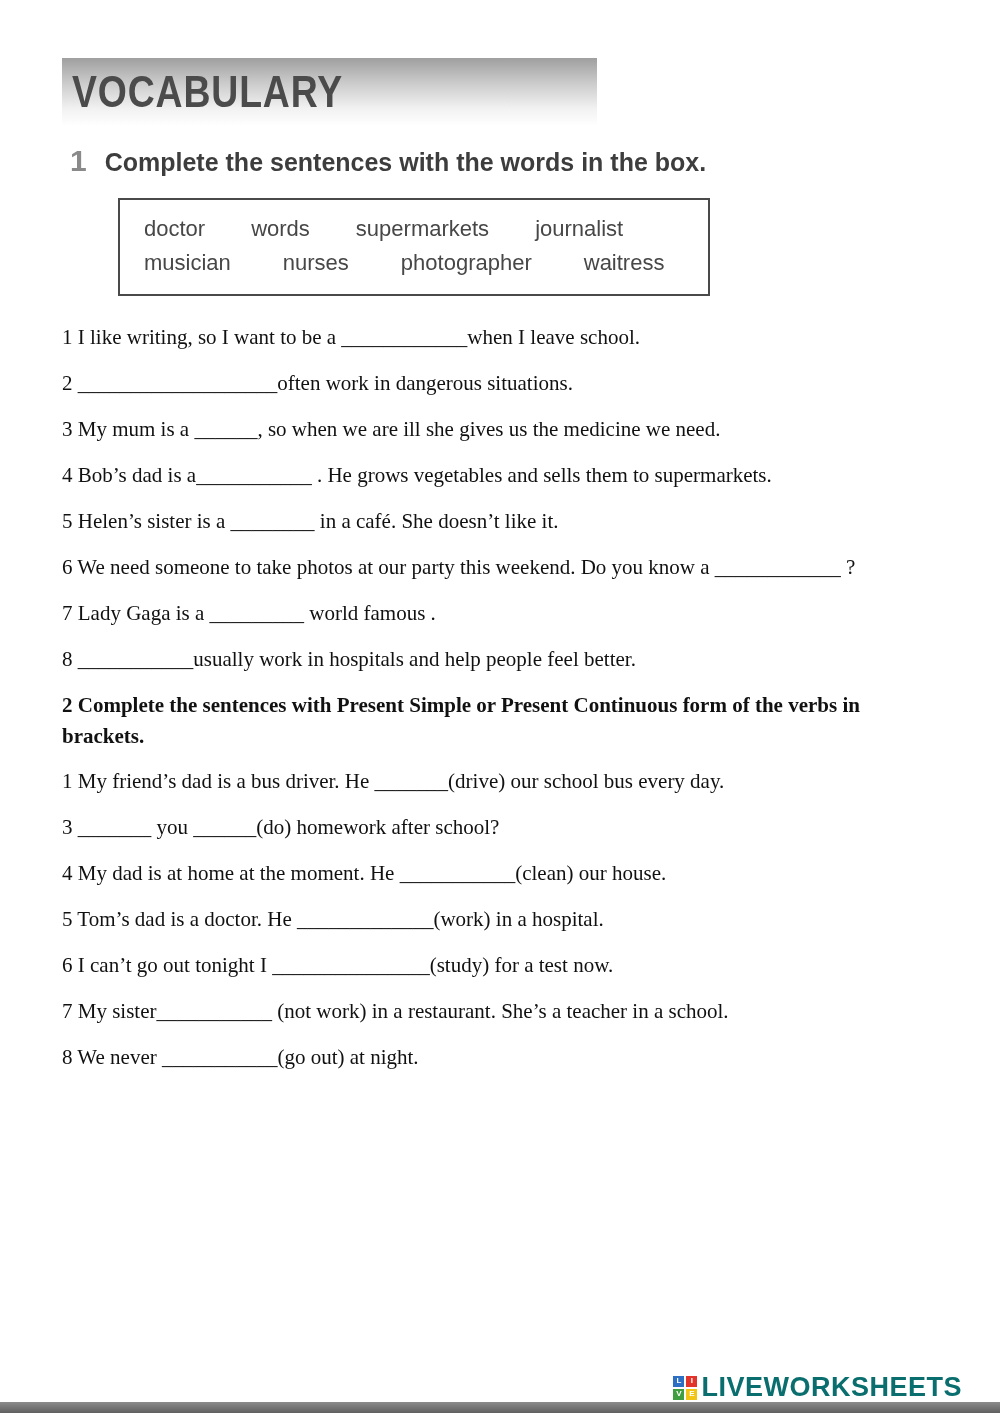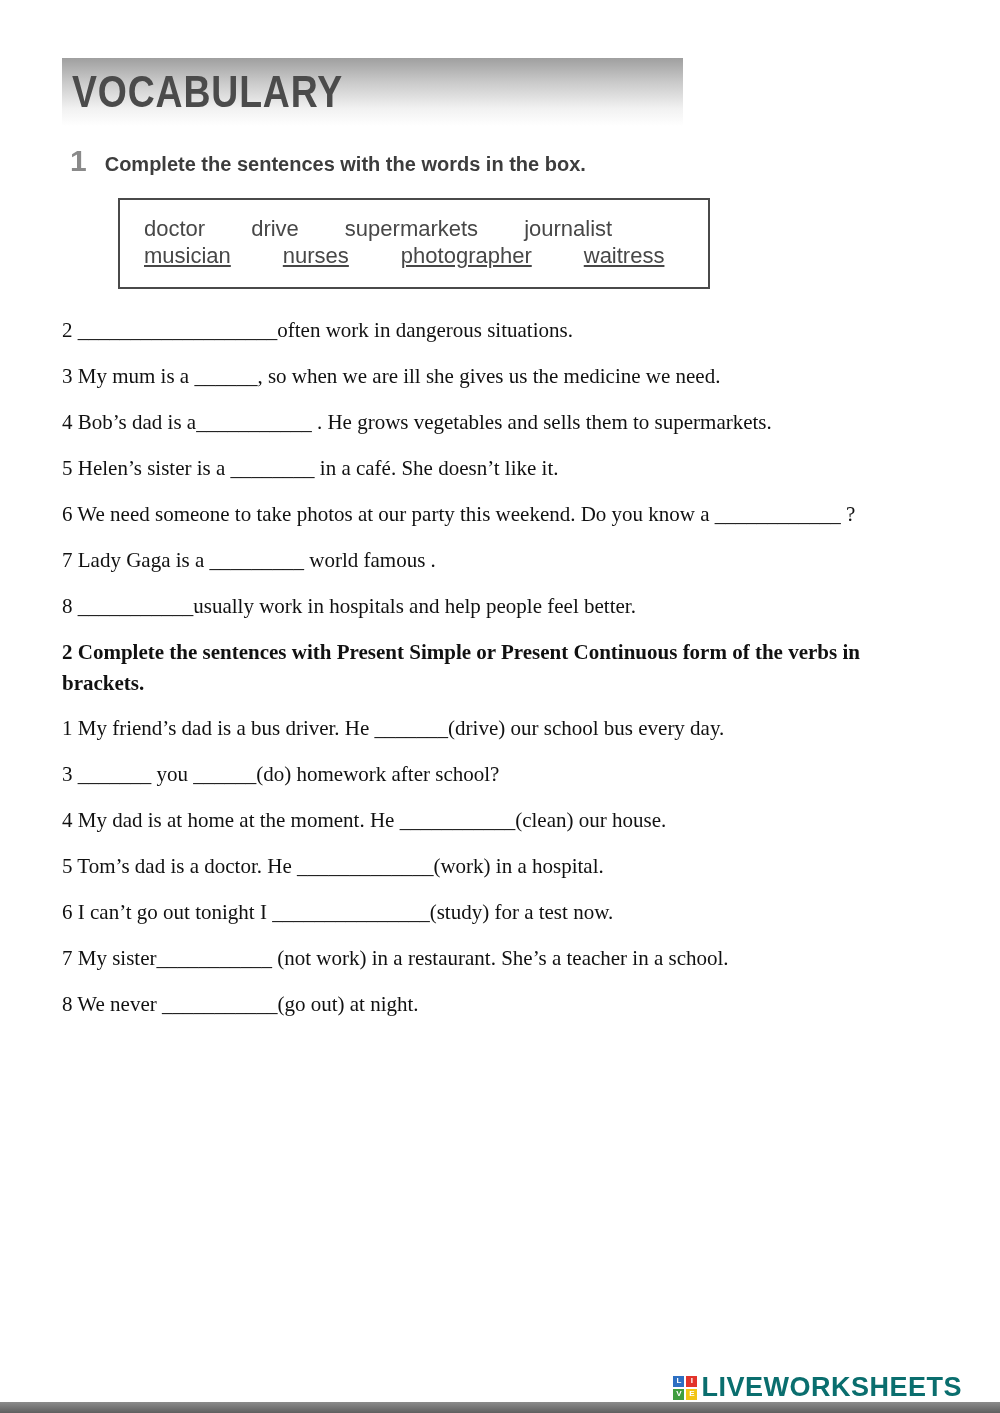--- a/index.html
+++ b/index.html
@@ -10,21 +10,21 @@
     height: 1413px;
     background: #ffffff;
     overflow: hidden;
     font-family: "Liberation Serif", serif;
     color: #111;
   }
 
   
   .header-band {
     margin: 58px 0 0 62px;
-    width: 621px;
+    width: 535px;
     height: 68px;
     background: linear-gradient(to bottom, #9f9f9f 0%, #c9c9c9 35%, #f2f2f2 75%, #ffffff 100%);
     display: flex;
     align-items: center;
     padding-left: 10px;
   }
   .header-band .title-text {
     display: inline-block;
     font-family: "Liberation Sans", sans-serif;
     font-weight: 800;
@@ -42,38 +42,38 @@
     align-items: baseline;
     gap: 18px;
     font-family: "Liberation Sans", sans-serif;
   }
   .instruction-number {
     font-size: 30px;
     font-weight: 800;
     color: #8a8a8a;
   }
   .instruction-text {
-    font-size: 20px;
+    font-size: 25px;
     font-weight: 700;
     color: #3d3d3d;
   }
 
   
   .word-box {
     margin: 20px 0 0 118px;
     width: 592px;
     border: 2px solid #4a4a4a;
     padding: 16px 28px 18px 24px;
     font-family: "Liberation Sans", sans-serif;
     font-size: 22px;
     color: #474747;
   }
   .word-box .word-row { display: flex; }
   .word-box .word-row-1 span { margin-right: 46px; }
-  .word-box .word-row-2 { margin-top: 1px; text-decoration: underline; }
+  .word-box .word-row-2 { margin-top: 8px; }
   .word-box .word-row-2 span { margin-right: 52px; }
   .word-box .word-row span:last-child { margin-right: 0; }
 
   
   .sentences {
     margin: 26px 58px 0 62px;
     font-size: 21px;
     line-height: 30px;
   }
   .sentences p { margin-bottom: 16px; }
@@ -139,33 +139,34 @@
   </div>
 
   <div class="instruction-row">
     <span class="instruction-number">1</span>
     <span class="instruction-text">Complete the sentences with the words in the box.</span>
   </div>
 
   <div class="word-box">
     <div class="word-row word-row-1">
       <span>doctor</span>
-      <span>drive</span>
+      <span>words</span>
       <span>supermarkets</span>
       <span>journalist</span>
     </div>
     <div class="word-row word-row-2">
       <span>musician</span>
       <span>nurses</span>
       <span>photographer</span>
       <span>waitress</span>
     </div>
   </div>
 
   <div class="sentences">
+    <p>1 I like writing, so I want to be a ____________when I leave school.</p>
     <p>2 ___________________often work in dangerous situations.</p>
     <p>3 My mum is a ______, so when we are ill she gives us the medicine we need.</p>
     <p>4 Bob’s dad is a___________ . He grows vegetables and sells them to supermarkets.</p>
     <p>5 Helen’s sister is a ________ in a café. She doesn’t like it.</p>
     <p>6 We need someone to take photos at our party this weekend. Do you know a ____________ ?</p>
     <p>7 Lady Gaga is a _________ world famous .</p>
     <p>8 ___________usually work in hospitals and help people feel better.</p>
   </div>
 
   <div class="ex2-heading">2 Complete the sentences with Present Simple or Present Continuous form of the verbs in brackets.</div>

